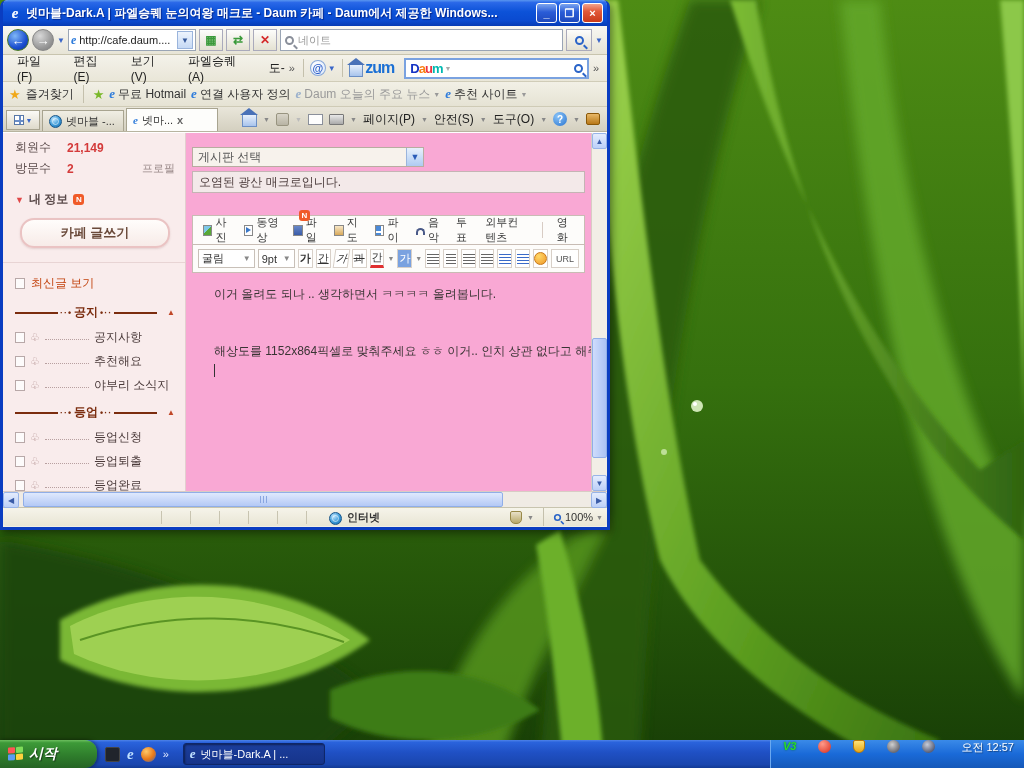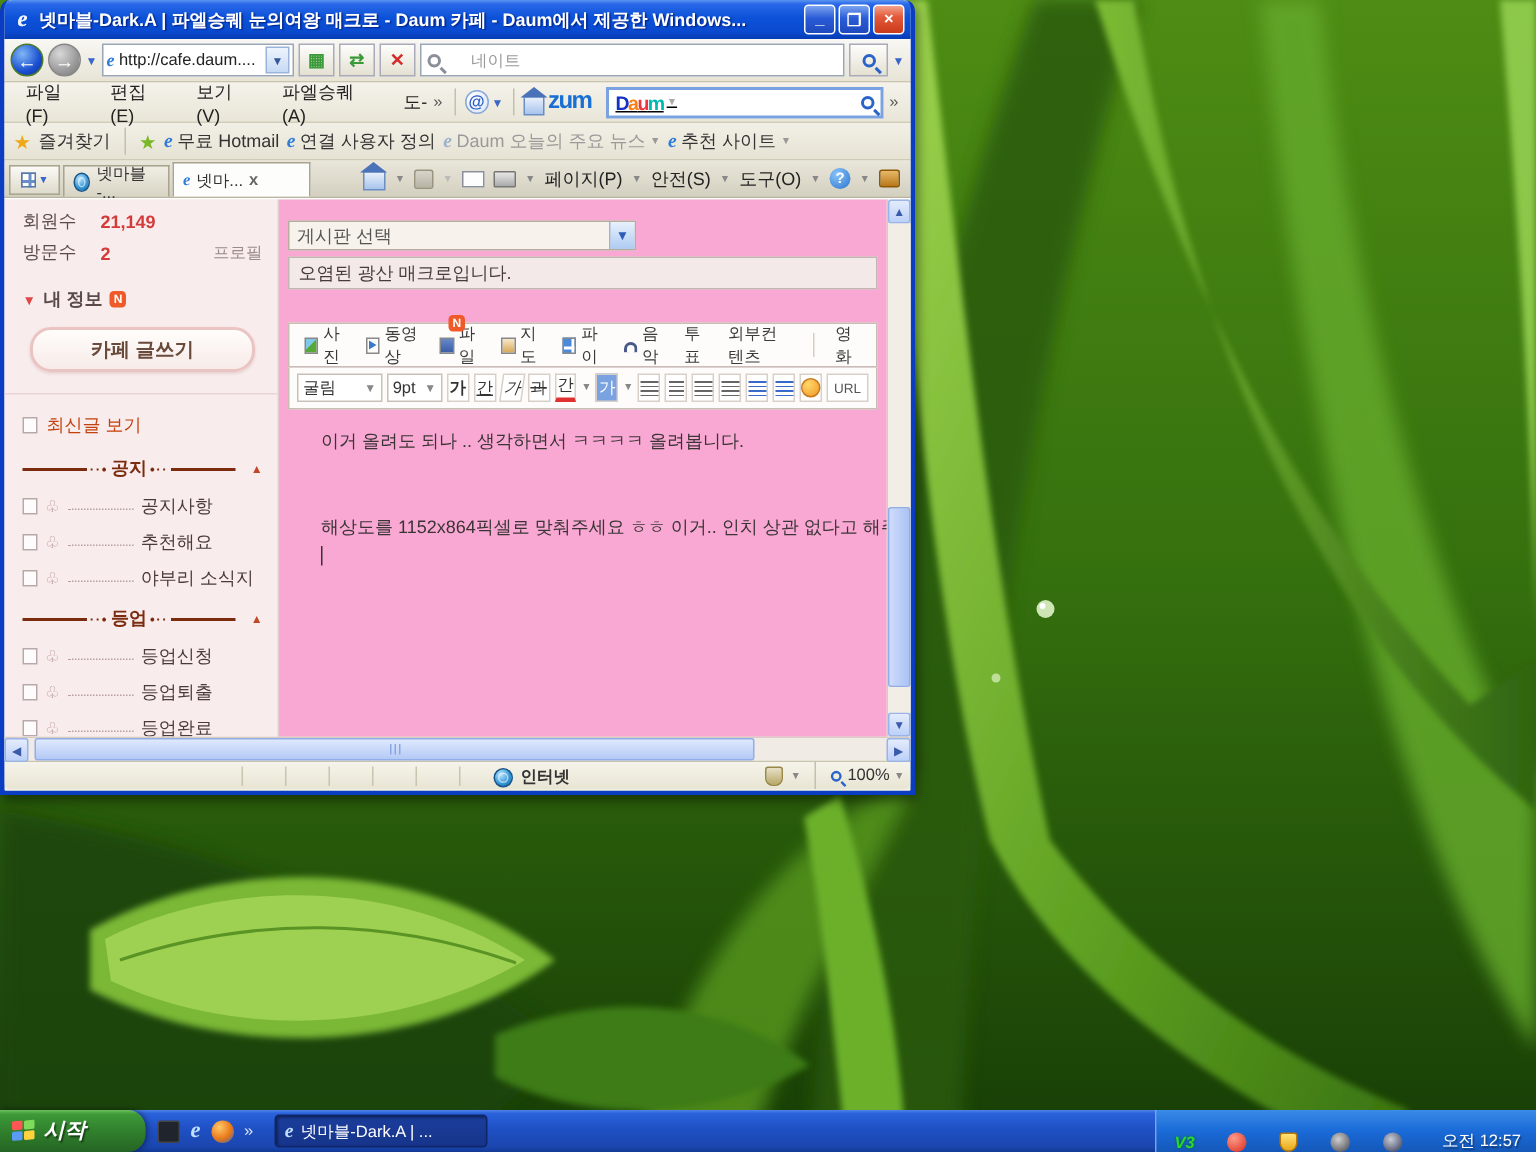--- a/index.html
+++ b/index.html
@@ -30,21 +30,21 @@
   .back { background:radial-gradient(circle at 35% 30%,#7fb7f7,#1b4fd0 60%,#0c2f96); }
   .fwd  { background:radial-gradient(circle at 35% 30%,#d8d8d8,#9a9a9a 60%,#777); border-color:#888; }
   .ddarrow { color:#3a66c8; font-size:8px; }
   .addr { display:flex; align-items:center; width:128px; height:22px; background:#fff; border:1px solid #9aa5b5;
     padding:0 2px; gap:3px; }
   .addr-text { flex:1; font-size:11px; color:#222; white-space:nowrap; overflow:hidden; }
   .addr-dd { width:16px; height:18px; background:linear-gradient(180deg,#eef4fd,#c6d9f5); border:1px solid #9ab4dc;
     display:flex; align-items:center; justify-content:center; font-size:8px; color:#35589a; }
   .smallbtn { width:24px; height:22px; border:1px solid #aab; background:linear-gradient(180deg,#fdfdfb,#e4e1d2);
     display:flex; align-items:center; justify-content:center; font-size:12px; font-weight:bold; }
-  .searchbox { display:flex; align-items:center; flex:1; height:22px; background:#fff; border:1px solid #9aa5b5; padding:0 4px; gap:20px; }
+  .searchbox { display:flex; align-items:center; flex:1; height:22px; background:#fff; border:1px solid #9aa5b5; padding:0 4px; gap:4px; }
   .mag { width:9px; height:9px; border:2px solid #8a8f9a; border-radius:50%; position:relative; }
   .mag::after { content:""; position:absolute; width:5px; height:2px; background:#8a8f9a; transform:rotate(45deg); left:6px; top:8px; }
   .mag.blue { border-color:#2a64c8; } .mag.blue::after { background:#2a64c8; }
   .search-ph { color:#9a9a9a; font-size:11px; }
   .searchbtn { width:26px; height:22px; display:flex; align-items:center; justify-content:center;
     border:1px solid #aab; background:linear-gradient(180deg,#fdfdfb,#e4e1d2); }
 
   .menubar { height:27px; display:flex; align-items:center; padding:0 6px; gap:2px;
     background:linear-gradient(180deg,#f4f2ea,#e9e6d8); border-bottom:1px solid #d0ccb8; }
   .menu-item { font-size:12px; color:#222; padding:3px 8px; }
@@ -70,21 +70,21 @@
 
   .tabbar { height:25px; display:flex; align-items:flex-end; padding:0 3px;
     background:linear-gradient(180deg,#e9e6da,#d4d0c0); border-bottom:1px solid #b8b4a0; }
   .qt-btn { width:34px; height:20px; margin-bottom:1px; border:1px solid #a8a490; background:linear-gradient(180deg,#fbfaf6,#dedacb);
     display:flex; align-items:center; justify-content:center; gap:2px; }
   .grid-ico { width:10px; height:10px; background:
     linear-gradient(#fff,#fff) 0 0/4px 4px no-repeat, linear-gradient(#fff,#fff) 6px 0/4px 4px no-repeat,
     linear-gradient(#fff,#fff) 0 6px/4px 4px no-repeat, linear-gradient(#fff,#fff) 6px 6px/4px 4px no-repeat, #6a8ec8; border:1px solid #5878a8; }
   .tab { height:21px; display:flex; align-items:center; gap:4px; padding:0 6px; font-size:11px; color:#333;
     border:1px solid #a8a490; border-bottom:none; margin-left:2px; }
-  .tab.inactive { background:linear-gradient(180deg,#f0eee4,#d8d4c4); width:71px; }
+  .tab.inactive { background:linear-gradient(180deg,#f0eee4,#d8d4c4); width:82px; }
   .tab.active { background:#fdfdfb; height:23px; width:92px; }
   .globe { width:13px; height:13px; border-radius:50%; background:radial-gradient(circle at 35% 30%,#bfe6ff,#3a9ad8 55%,#1a6aa8); border:1px solid #17558a; position:relative; }
   .globe::after{content:"";position:absolute;inset:2px;border-radius:50%;border:1px solid rgba(255,255,255,.55);}
   .tab-close { color:#666; font-size:11px; font-weight:bold; }
   .cmdbar { margin-left:auto; display:flex; align-items:center; gap:6px; height:100%; font-size:12px; color:#222; padding-right:4px; }
   .rss { width:13px; height:13px; background:linear-gradient(180deg,#d8d4c8,#b8b4a4); border:1px solid #989480; border-radius:2px; }
   .mail-ico { width:15px; height:11px; background:#fdfdfd; border:1px solid #8a8f9a; }
   .print-ico { width:15px; height:11px; background:linear-gradient(180deg,#e8e8e8,#aaa); border:1px solid #777; border-radius:1px; }
   .help-ico { width:14px; height:14px; border-radius:50%; background:radial-gradient(circle at 35% 30%,#8ac4f8,#2a74d0); color:#fff; font-size:10px; font-weight:bold; display:flex; align-items:center; justify-content:center; }
   .bag-ico { width:14px; height:12px; background:linear-gradient(180deg,#e8b868,#b87818); border:1px solid #8a5808; border-radius:2px; }
@@ -185,21 +185,21 @@
   .wf1 { background:#f55; } .wf2 { background:#7fdc5a; } .wf3 { background:#5a9cf5; } .wf4 { background:#ffd23e; }
   .start-label { color:#fff; font-weight:bold; font-size:14px; font-style:italic; text-shadow:1px 1px 1px rgba(0,0,0,.5); }
   .quick { display:flex; align-items:center; gap:7px; padding:0 8px; }
   .ql-dark { width:15px; height:15px; background:#20242c; border:1px solid #444; border-radius:2px; }
   .ql-e { font-size:15px; color:#bfe0ff; }
   .ql-wmp { width:15px; height:15px; border-radius:50%; background:radial-gradient(circle at 35% 30%,#ffc868,#e87818 55%,#2a64c8); }
   .ql-chev { color:#dfe8ff; font-size:11px; }
   .taskbtn { height:22px; width:142px; margin-left:6px; border-radius:3px; display:flex; align-items:center; gap:5px; padding:0 6px;
     background:linear-gradient(180deg,#1b3e9c,#16348a); border:1px solid #0e2668; box-shadow:inset 1px 1px 2px rgba(0,0,0,.45);
     color:#fff; font-size:11px; white-space:nowrap; overflow:hidden; }
-  .tray { margin-left:auto; height:28px; display:flex; align-items:flex-end; gap:22px; padding:0 10px 0 12px;
+  .tray { margin-left:auto; height:28px; display:flex; align-items:flex-start; gap:22px; padding:0 10px 0 12px;
     background:linear-gradient(180deg,#3a8ae8 0%,#1a6ad8 50%,#1558b8 100%); border-left:1px solid #6aa8f0; }
   .tray-v3 { color:#2bd82b; font-weight:bold; font-size:11px; font-style:italic; text-shadow:0 0 2px #063; }
   .tray-red { width:13px; height:13px; border-radius:50%; background:radial-gradient(circle at 35% 30%,#ff9a8a,#d82a1a); }
   .tray-shield { width:12px; height:13px; background:linear-gradient(180deg,#ffe278,#e8a818); border-radius:2px 2px 6px 6px; border:1px solid #b87808; }
   .tray-cam { width:13px; height:13px; border-radius:50%; background:radial-gradient(circle at 40% 35%,#cfcfcf,#6a6a72 70%); }
   .tray-spk { width:13px; height:13px; border-radius:50%; background:radial-gradient(circle at 40% 35%,#c8ccd8,#5a6078 70%); }
   .clock { color:#fff; font-size:11px; margin-left:4px; text-shadow:1px 1px 1px rgba(0,0,0,.4); }
 </style>
 </head>
 <body>
@@ -289,21 +289,21 @@
       <span class="menu-item">보기(V)</span>
       <span class="menu-item">파엘승퀘(A)</span>
       <span class="menu-item" style="padding-right:0;">도-</span>
       <span class="chev">»</span>
       <span class="vsep"></span>
       <span class="at-icon">@</span>
       <span class="ddarrow">▼</span>
       <span class="vsep"></span>
       <span class="home-ico"></span>
       <span class="zum-label">zum</span>
-      <span class="daum-box" style="margin-left:8px;text-decoration:underline;">
+      <span class="daum-box" style="margin-left:8px;">
         <span class="daum-logo"><span class="d">D</span><span class="a">a</span><span class="u">u</span><span class="m">m</span></span>
         <span class="ddarrow" style="font-size:7px;color:#aaa;">▼</span>
         <span class="daum-input"></span>
         <span class="mag blue"></span>
       </span>
       <span class="chev" style="margin-left:auto;">»</span>
     </div>
 
     <div class="favbar">
       <span class="star">★</span>

